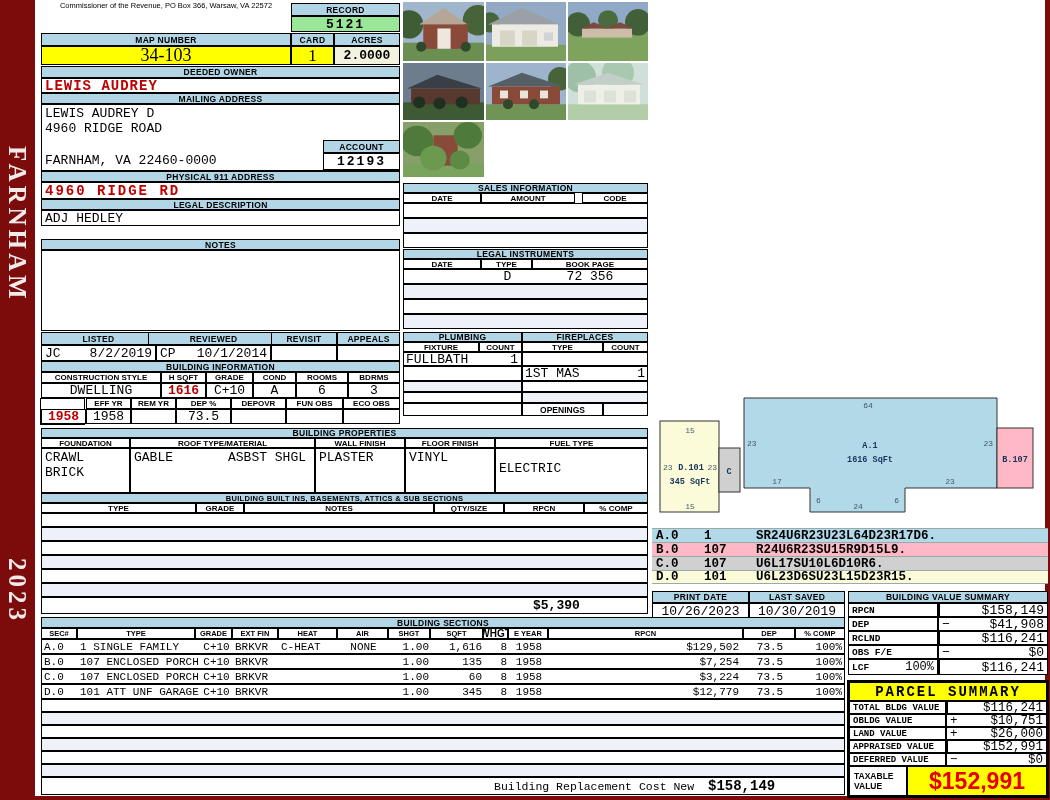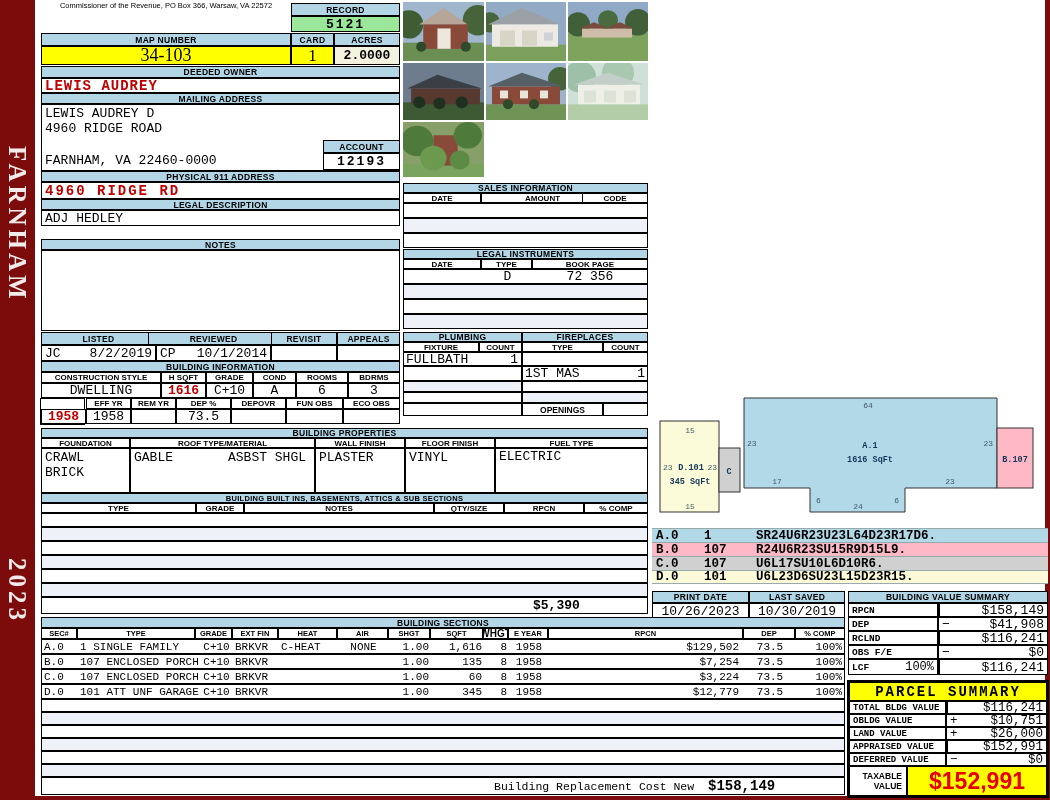--- a/index.html
+++ b/index.html
@@ -139,21 +139,21 @@
 <div class="c" style="left:41px;top:448px;width:89px;height:45px;align-items:flex-start;flex-direction:column;padding-top:1px">
   <span>CRAWL</span>
   <span>BRICK</span>
 </div>
 <div class="c" style="left:130px;top:448px;width:185px;height:45px;align-items:flex-start;padding-top:1px">
   <span>GABLE</span>
   <span style="margin-left:55px">ASBST SHGL</span>
 </div>
 <div class="c" style="left:315px;top:448px;width:90px;height:45px;align-items:flex-start;padding-top:1px">PLASTER</div>
 <div class="c" style="left:405px;top:448px;width:90px;height:45px;align-items:flex-start;padding-top:1px">VINYL</div>
-<div class="c" style="left:495px;top:448px;width:153px;height:45px;align-items:flex-start;padding-top:0">ELECTRIC</div>
+<div class="c" style="left:495px;top:448px;width:153px;height:45px;align-items:flex-start;padding-top:12px">ELECTRIC</div>
 
 <div class="h" style="left:41px;top:493px;width:607px;height:10px;font-size:7.5px">BUILDING BUILT INS, BASEMENTS, ATTICS &amp; SUB SECTIONS</div>
 <div class="w" style="left:41px;top:503px;width:155px;height:10px">TYPE</div>
 <div class="w" style="left:196px;top:503px;width:48px;height:10px">GRADE</div>
 <div class="w" style="left:244px;top:503px;width:190px;height:10px">NOTES</div>
 <div class="w" style="left:434px;top:503px;width:70px;height:10px">QTY/SIZE</div>
 <div class="w" style="left:504px;top:503px;width:80px;height:10px">RPCN</div>
 <div class="w" style="left:584px;top:503px;width:64px;height:10px">% COMP</div>
 <div class="er" style="left:41px;top:513px;width:607px;height:14px"></div>
 <div class="er eb" style="left:41px;top:527px;width:607px;height:14px"></div>
@@ -247,21 +247,21 @@
     <rect x="30" y="14" width="24" height="32" fill="#8a4a3a"></rect>
     <circle cx="14" cy="20" r="16" fill="#4e7a3c"></circle>
       <circle cx="30" cy="38" r="13" fill="#6b9a4f"></circle>
     <circle cx="64" cy="14" r="14" fill="#4e7a3c"></circle>
       <circle cx="56" cy="40" r="10" fill="#5d8a45"></circle>
   </svg>
 </div>
 
 <div class="h" style="left:403px;top:183px;width:245px;height:10px">SALES INFORMATION</div>
 <div class="w" style="left:403px;top:193px;width:78px;height:10px">DATE</div>
-<div class="w" style="left:481px;top:193px;width:123px;height:10px">AMOUNT</div>
+<div class="w" style="left:481px;top:193px;width:94px;height:10px">AMOUNT</div>
 <div class="w" style="left:582px;top:193px;width:66px;height:10px">CODE</div>
 <div class="er" style="left:403px;top:203px;width:245px;height:15px"></div>
 <div class="er eb" style="left:403px;top:218px;width:245px;height:15px"></div>
 <div class="er" style="left:403px;top:233px;width:245px;height:15px"></div>
 
 <div class="h" style="left:403px;top:249px;width:245px;height:10px">LEGAL INSTRUMENTS</div>
 <div class="w" style="left:403px;top:259px;width:78px;height:10px">DATE</div>
 <div class="w" style="left:481px;top:259px;width:51px;height:10px">TYPE</div>
 <div class="w" style="left:532px;top:259px;width:116px;height:10px">BOOK PAGE</div>
 <div class="row" style="left:403px;top:269px;width:245px;height:15px">
@@ -474,14 +474,14 @@
 <div class="c" style="left:849px;top:740px;width:97px;height:13px;font:bold 9px 'Liberation Mono',monospace">APPRAISED VALUE</div>
 <div class="c sb" style="left:946px;top:740px;width:101px;height:13px;border-left:2px solid #000;font-size:12.5px">
   <span></span>
   <span>$152,991</span>
 </div>
 <div class="c" style="left:849px;top:753px;width:97px;height:13px;font:bold 9px 'Liberation Mono',monospace">DEFERRED VALUE</div>
 <div class="c sb" style="left:946px;top:753px;width:101px;height:13px;font-size:12.5px">
   <span>−</span>
   <span>$0</span>
 </div>
-<div class="w" style="left:849px;top:766px;width:58px;height:30px;font-size:8.5px;text-align:right;line-height:1.2;white-space:normal;padding:8px 4px">TAXABLE VALUE</div>
+<div class="w" style="left:849px;top:766px;width:58px;height:30px;font-size:8.5px;text-align:left;line-height:1.2;white-space:normal;padding:8px 4px">TAXABLE VALUE</div>
 <div class="c cc" style="left:907px;top:766px;width:140px;height:30px;background:#ffff00;color:#e60000;font:bold 23px 'Liberation Sans',sans-serif">$152,991</div>
 
 </body></html>

